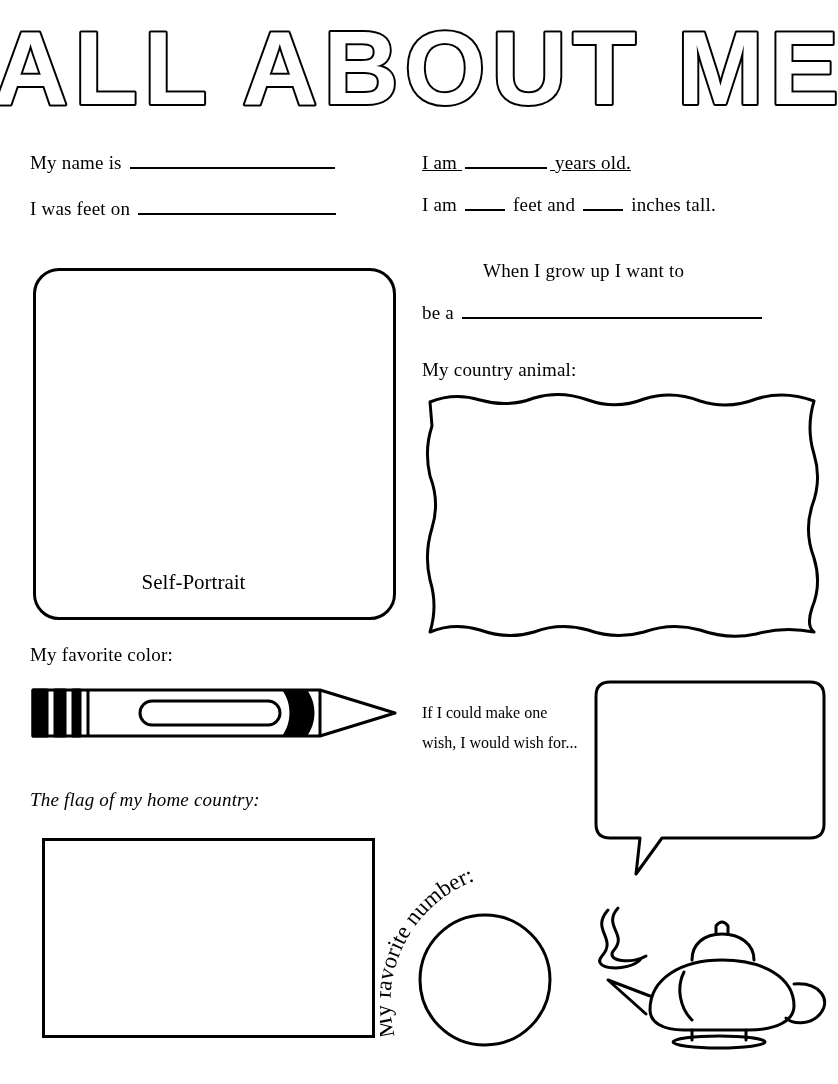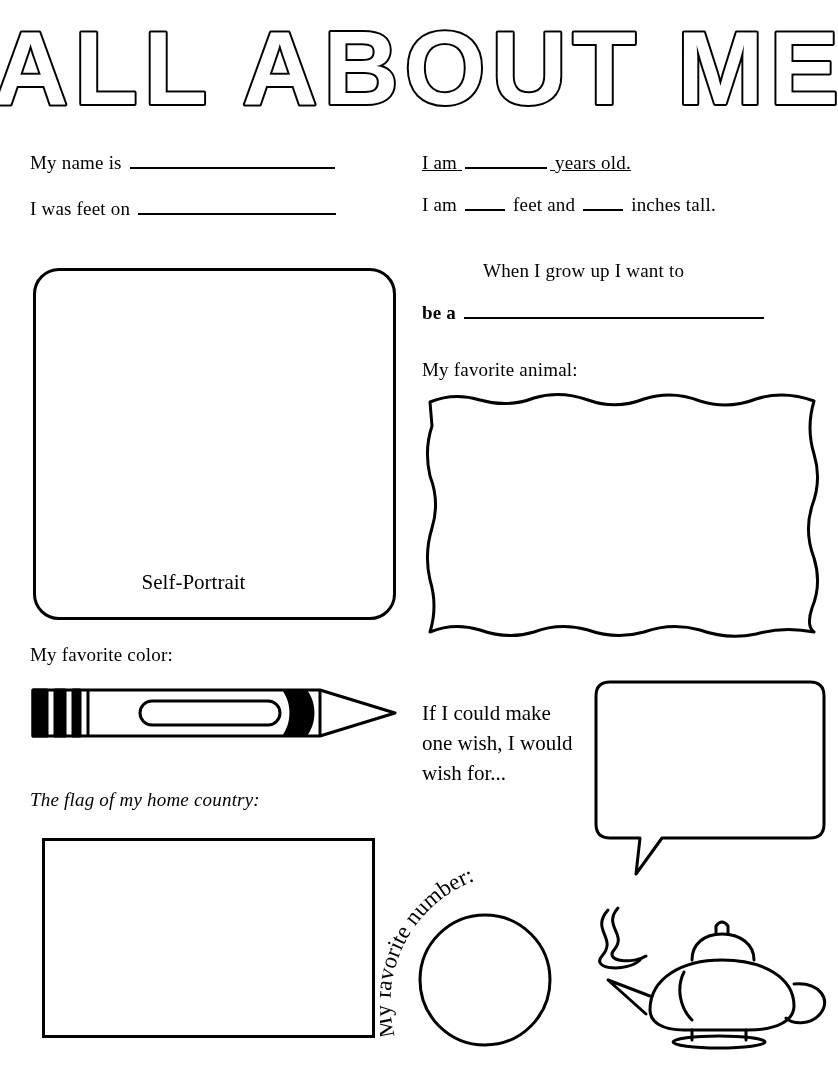--- a/index.html
+++ b/index.html
@@ -84,39 +84,39 @@
     width: 333px;
     height: 200px;
     border: 3px solid #000;
     box-sizing: border-box;
   }
 
   
   #age-line     { left: 422px; top: 150px; text-decoration: underline; }
   #height-line  { left: 422px; top: 192px; }
   #grow-line1   { left: 440px; top: 258px; margin-left: 43px; }
-  #grow-line2   { left: 422px; top: 300px; font-weight: bold; }
+  #grow-line2   { left: 422px; top: 300px; }
   #fav-animal-label { left: 422px; top: 357px; }
 
   
   #animal-frame {
     position: absolute;
     left: 424px;
     top: 388px;
     width: 396px;
     height: 250px;
   }
 
   
   #wish-text {
     position: absolute;
     left: 422px;
     top: 698px;
     width: 160px;
-    font-size: 21px;
+    font-size: 16px;
     line-height: 30px;
   }
 
   
   #bubble {
     position: absolute;
     left: 592px;
     top: 678px;
     width: 236px;
     height: 240px;
@@ -201,21 +201,21 @@
   <span class="blank" style="width:40px"></span>
   <span>inches tall.</span>
 </div>
 
 <div class="line-text" id="grow-line1">When I grow up I want to</div>
 <div class="line-text" id="grow-line2">
   <span>be a</span>
   <span class="blank" style="width:300px"></span>
 </div>
 
-<div class="line-text" id="fav-animal-label">My favorite animal:</div>
+<div class="line-text" id="fav-animal-label">My country animal:</div>
 
 <div id="animal-frame">
   <svg viewBox="0 0 396 250" width="396" height="250">
     <path d="M6 14 Q30 4 56 12 Q84 20 110 10 Q136 2 164 12 Q192 22 220 11 Q248 2 276 13 Q304 22 332 11 Q360 2 390 13
              Q382 40 390 66 Q398 92 388 118 Q380 144 390 170 Q398 196 388 220 Q382 238 390 244
              Q360 238 332 246 Q304 252 276 242 Q248 234 220 244 Q192 252 164 242 Q136 234 110 244 Q84 252 56 242 Q30 234 6 244
              Q14 218 6 192 Q0 166 8 140 Q16 114 6 88 Q0 62 8 38 Z" fill="none" stroke="#000" stroke-width="3" stroke-linejoin="round"></path>
   </svg>
 </div>
 

